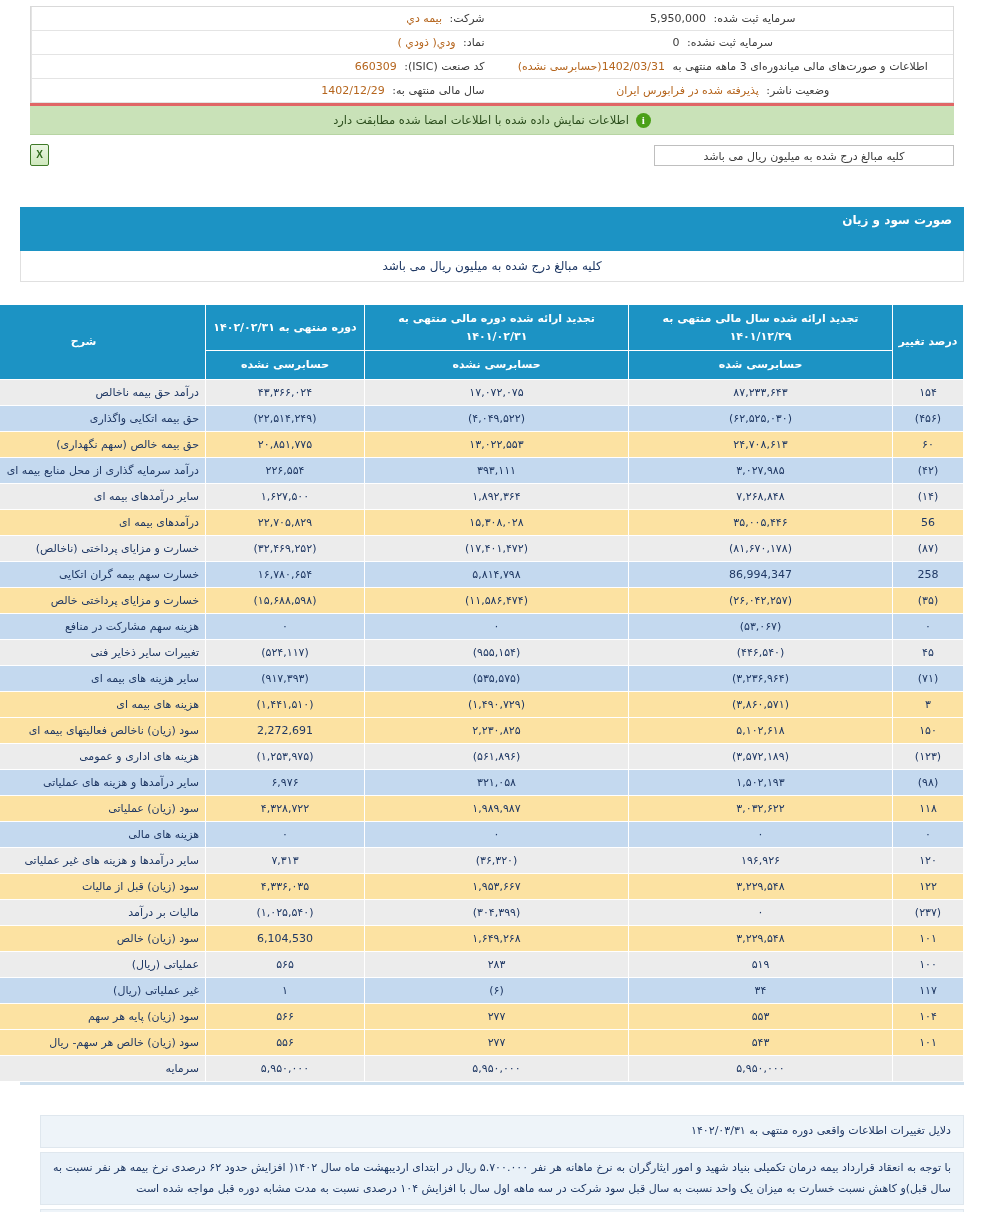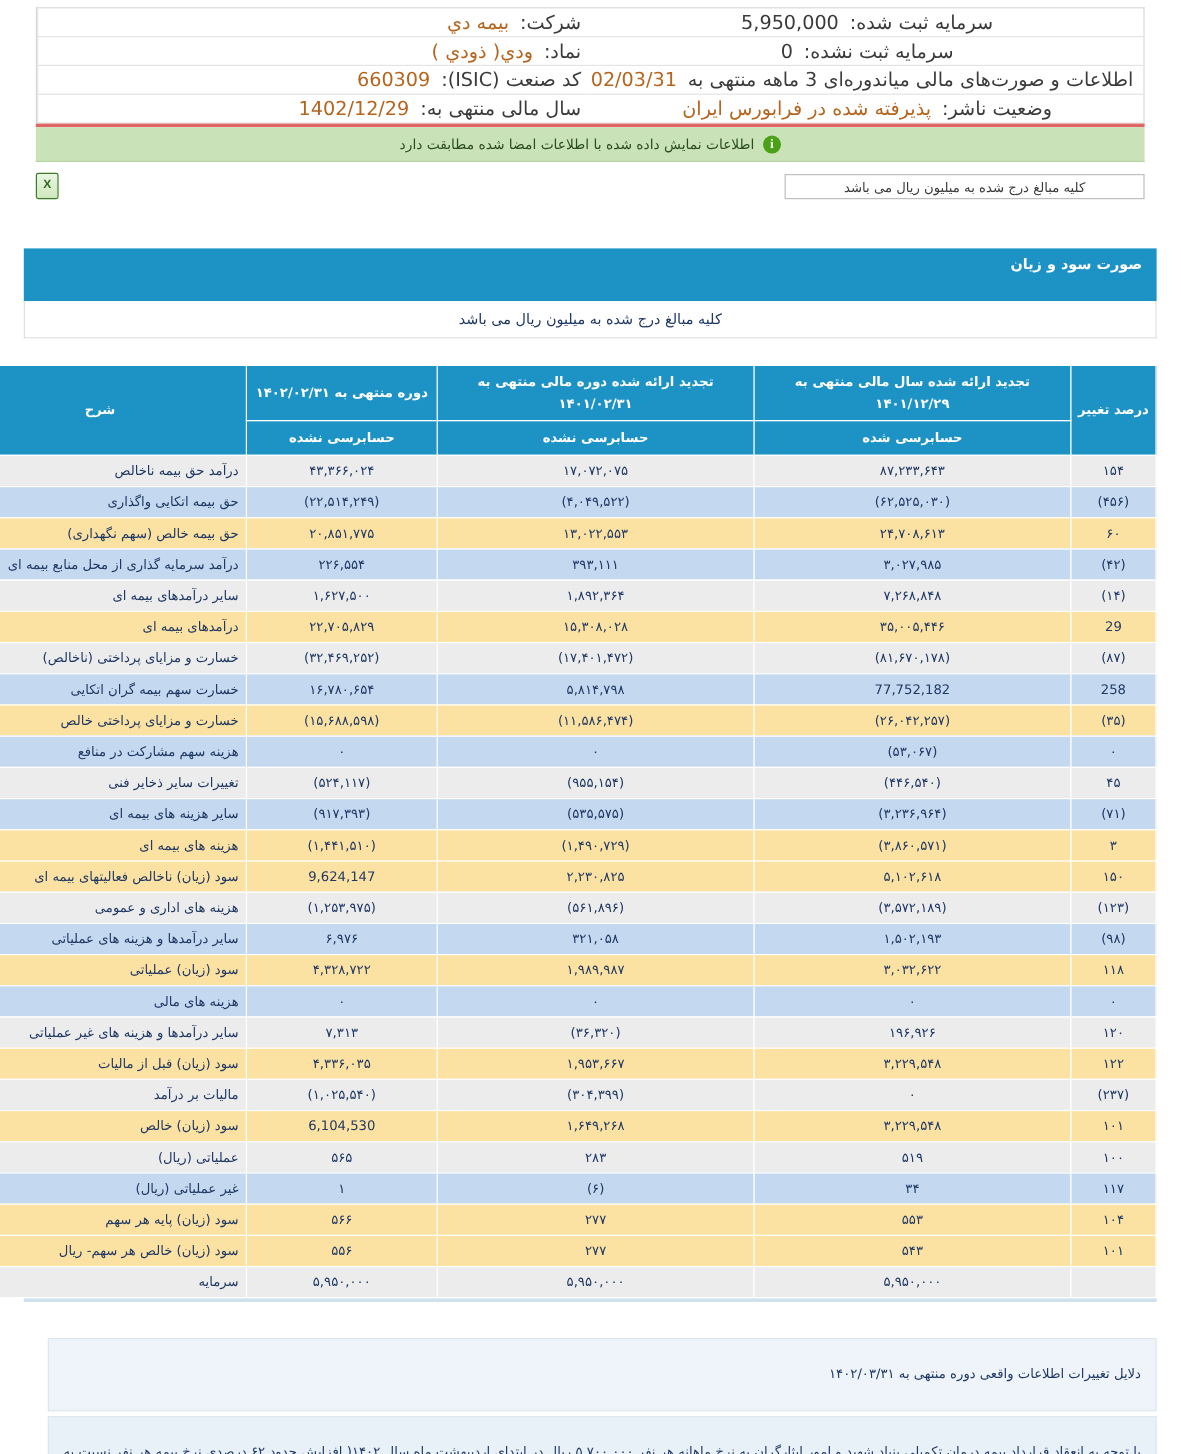--- a/index.html
+++ b/index.html
@@ -31,21 +31,21 @@
   table.ident {
     width: 100%;
     border-collapse: collapse;
     table-layout: fixed;
   }
   table.ident td {
     border-bottom: 1px solid #e4e4e4;
     height: 23px;
     padding: 0 8px;
     vertical-align: middle;
-    font-size: 16px;
+    font-size: 11px;
     color: #3b3b3b;
     white-space: nowrap;
     overflow: hidden;
   }
   table.ident td.right-cell {
     width: 50%;
     text-align: right;
     border-left: 1px solid #e4e4e4;
   }
   table.ident td.left-cell {
@@ -195,21 +195,21 @@
   .tbl-bottom {
     height: 3px;
     background: #cfe0ee;
   }
 
   
   .notes { margin: 30px 20px 10px 20px; }
   .note-row {
     border: 1px solid #dfe7ee;
     background: #e9f1f8;
-    padding: 19px 12px;
+    padding: 5px 12px;
     font-size: 11px;
     color: #1f3864;
     text-align: right;
     margin-bottom: 4px;
     line-height: 1.9;
     margin-left: 20px;
   }
   .note-row.tall { text-align: justify; }
   .note-row.plain { background: #eef4f9; }
 </style>
@@ -303,36 +303,36 @@
             <td class="desc">درآمد سرمایه گذاری از محل منابع بیمه ای</td>
           </tr>
           <tr class="r-white">
             <td class="neg">(۱۴)</td>
             <td>۷,۲۶۸,۸۴۸</td>
             <td>۱,۸۹۲,۳۶۴</td>
             <td>۱,۶۲۷,۵۰۰</td>
             <td class="desc">سایر درآمدهای بیمه ای</td>
           </tr>
           <tr class="r-amber">
-            <td>29</td>
+            <td>56</td>
             <td>۳۵,۰۰۵,۴۴۶</td>
             <td>۱۵,۳۰۸,۰۲۸</td>
             <td>۲۲,۷۰۵,۸۲۹</td>
             <td class="desc">درآمدهای بیمه ای</td>
           </tr>
           <tr class="r-white">
             <td class="neg">(۸۷)</td>
             <td class="neg">(۸۱,۶۷۰,۱۷۸)</td>
             <td class="neg">(۱۷,۴۰۱,۴۷۲)</td>
             <td class="neg">(۳۲,۴۶۹,۲۵۲)</td>
             <td class="desc">خسارت و مزایای پرداختی (ناخالص)</td>
           </tr>
           <tr class="r-blue">
             <td>258</td>
-            <td>77,752,182</td>
+            <td>86,994,347</td>
             <td>۵,۸۱۴,۷۹۸</td>
             <td>۱۶,۷۸۰,۶۵۴</td>
             <td class="desc">خسارت سهم بیمه گران اتکایی</td>
           </tr>
           <tr class="r-amber">
             <td class="neg">(۳۵)</td>
             <td class="neg">(۲۶,۰۴۲,۲۵۷)</td>
             <td class="neg">(۱۱,۵۸۶,۴۷۴)</td>
             <td class="neg">(۱۵,۶۸۸,۵۹۸)</td>
             <td class="desc">خسارت و مزایای پرداختی خالص</td>
@@ -362,21 +362,21 @@
             <td>۳</td>
             <td class="neg">(۳,۸۶۰,۵۷۱)</td>
             <td class="neg">(۱,۴۹۰,۷۲۹)</td>
             <td class="neg">(۱,۴۴۱,۵۱۰)</td>
             <td class="desc">هزینه های بیمه ای</td>
           </tr>
           <tr class="r-amber">
             <td>۱۵۰</td>
             <td>۵,۱۰۲,۶۱۸</td>
             <td>۲,۲۳۰,۸۲۵</td>
-            <td>9,624,147</td>
+            <td>2,272,691</td>
             <td class="desc">سود (زیان) ناخالص فعالیتهای بیمه ای</td>
           </tr>
           <tr class="r-white">
             <td class="neg">(۱۲۳)</td>
             <td class="neg">(۳,۵۷۲,۱۸۹)</td>
             <td class="neg">(۵۶۱,۸۹۶)</td>
             <td class="neg">(۱,۲۵۳,۹۷۵)</td>
             <td class="desc">هزینه های اداری و عمومی</td>
           </tr>
           <tr class="r-blue">

